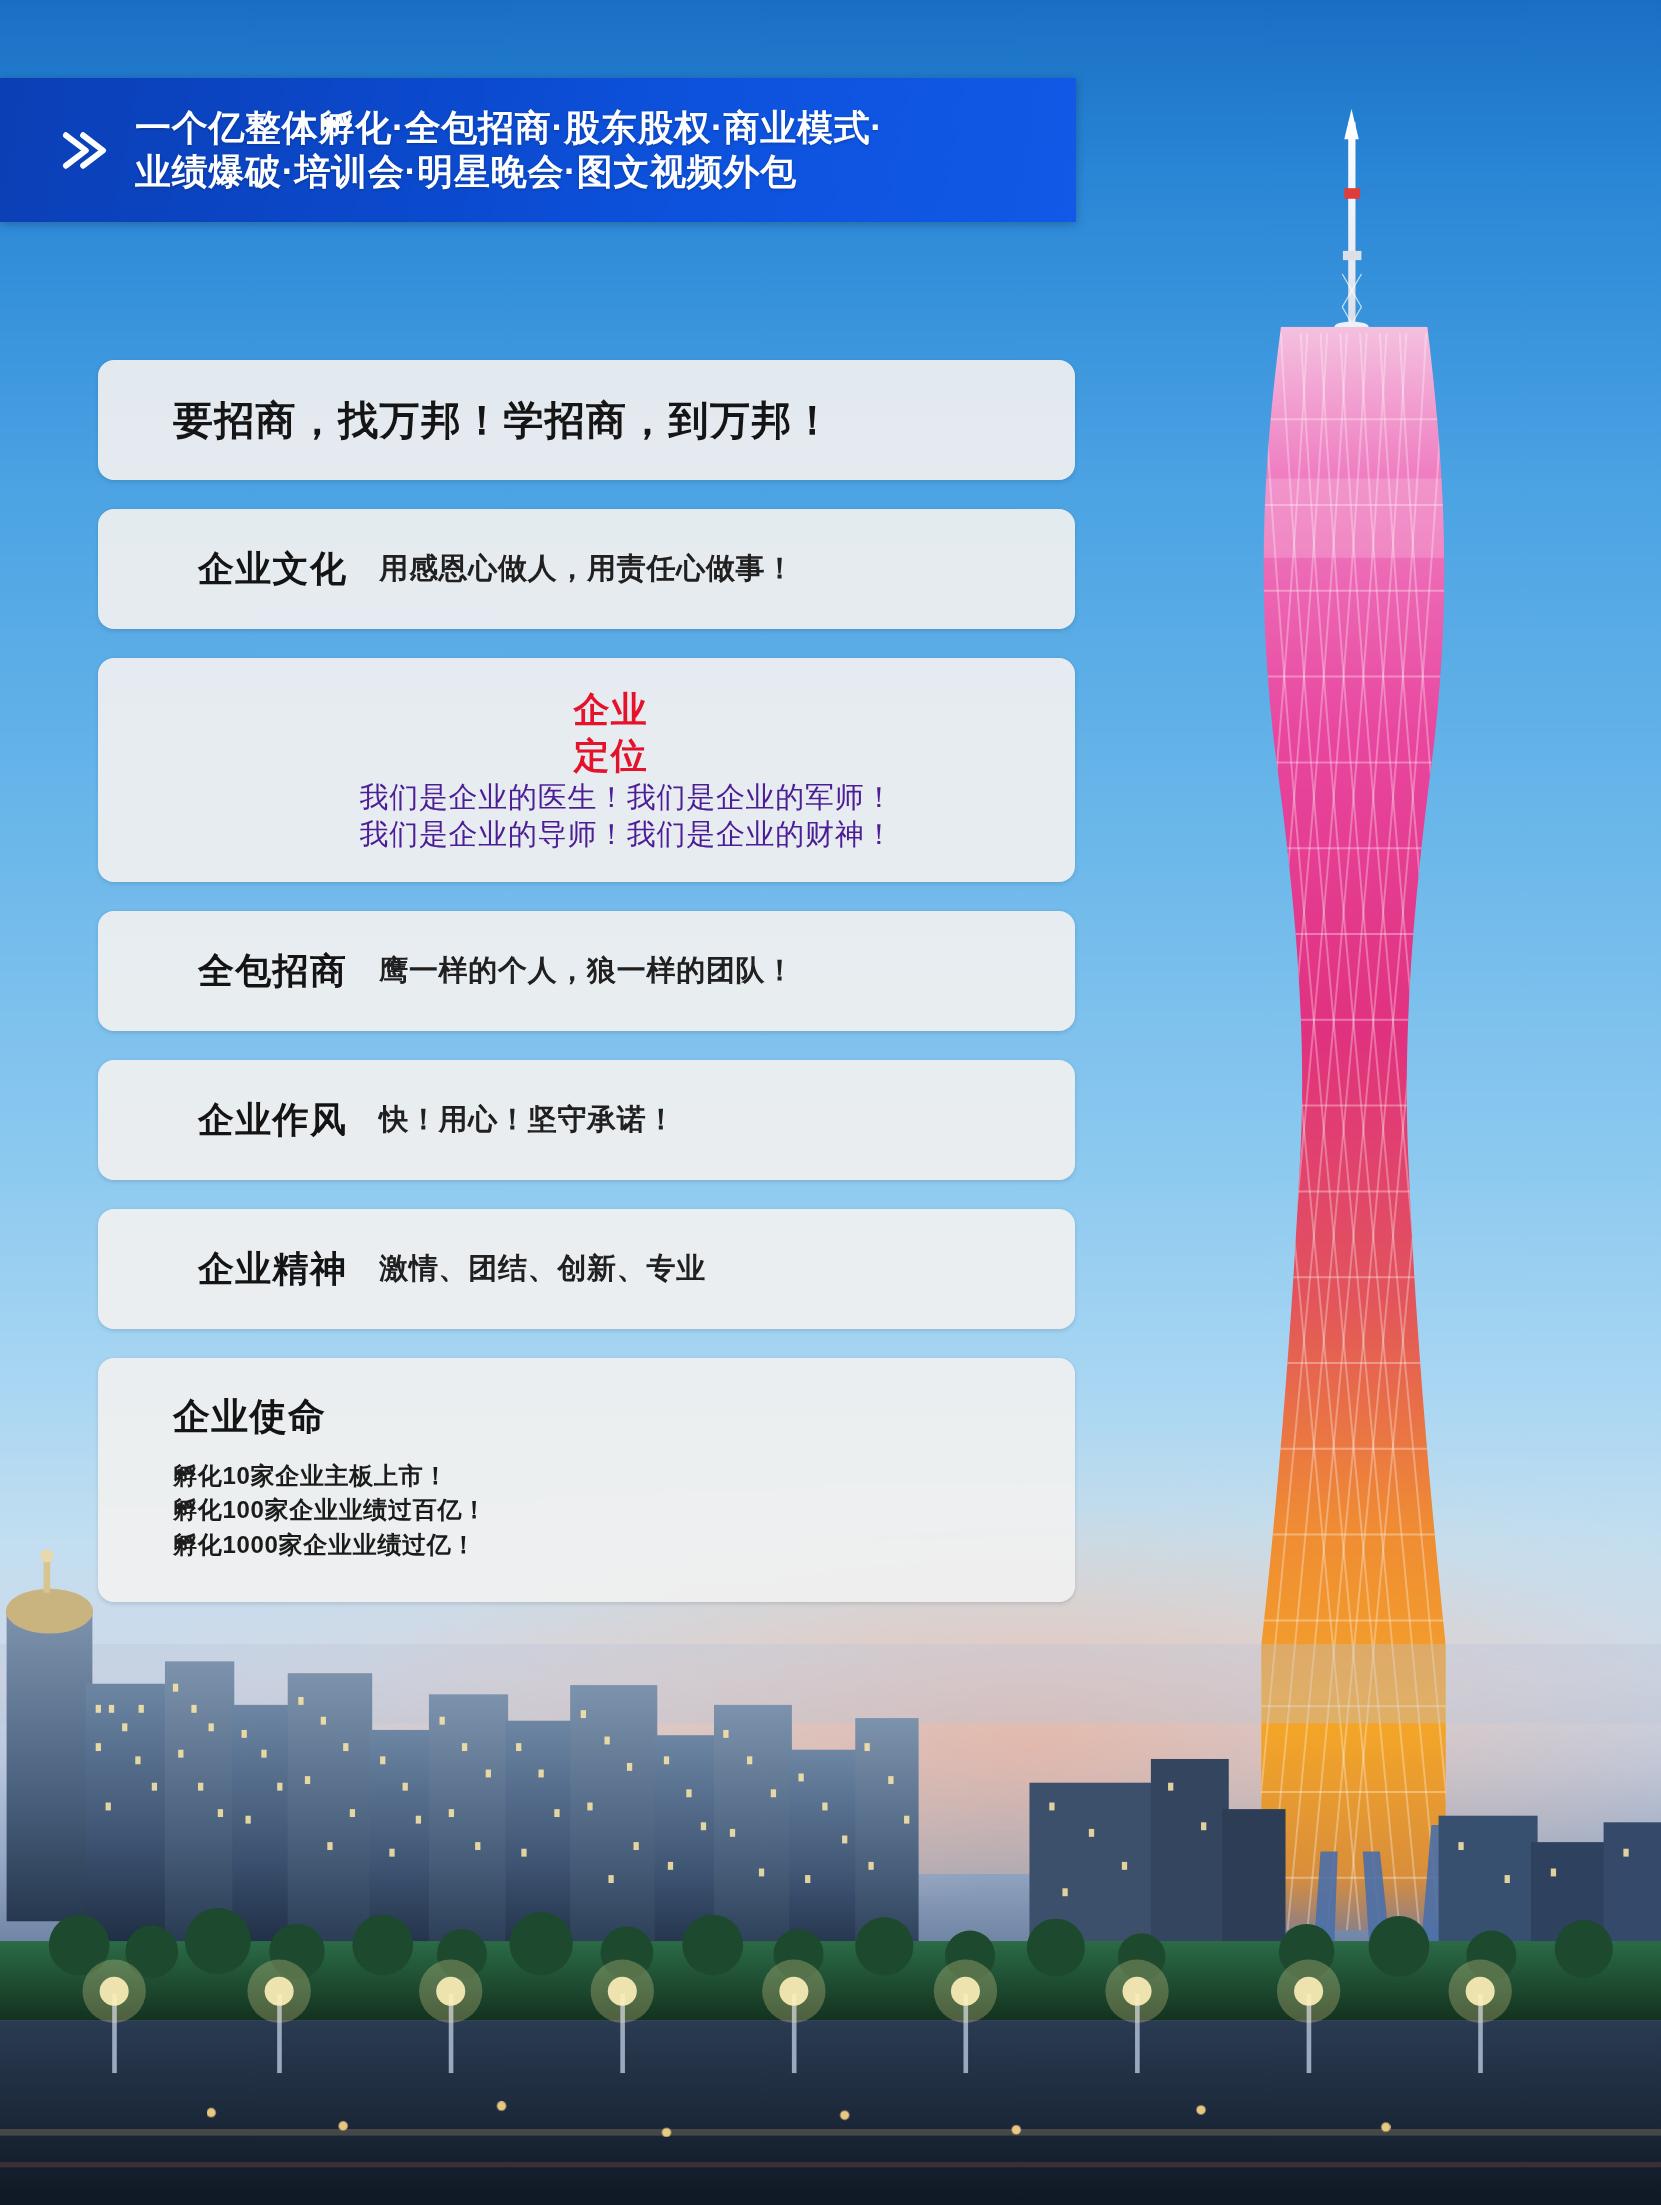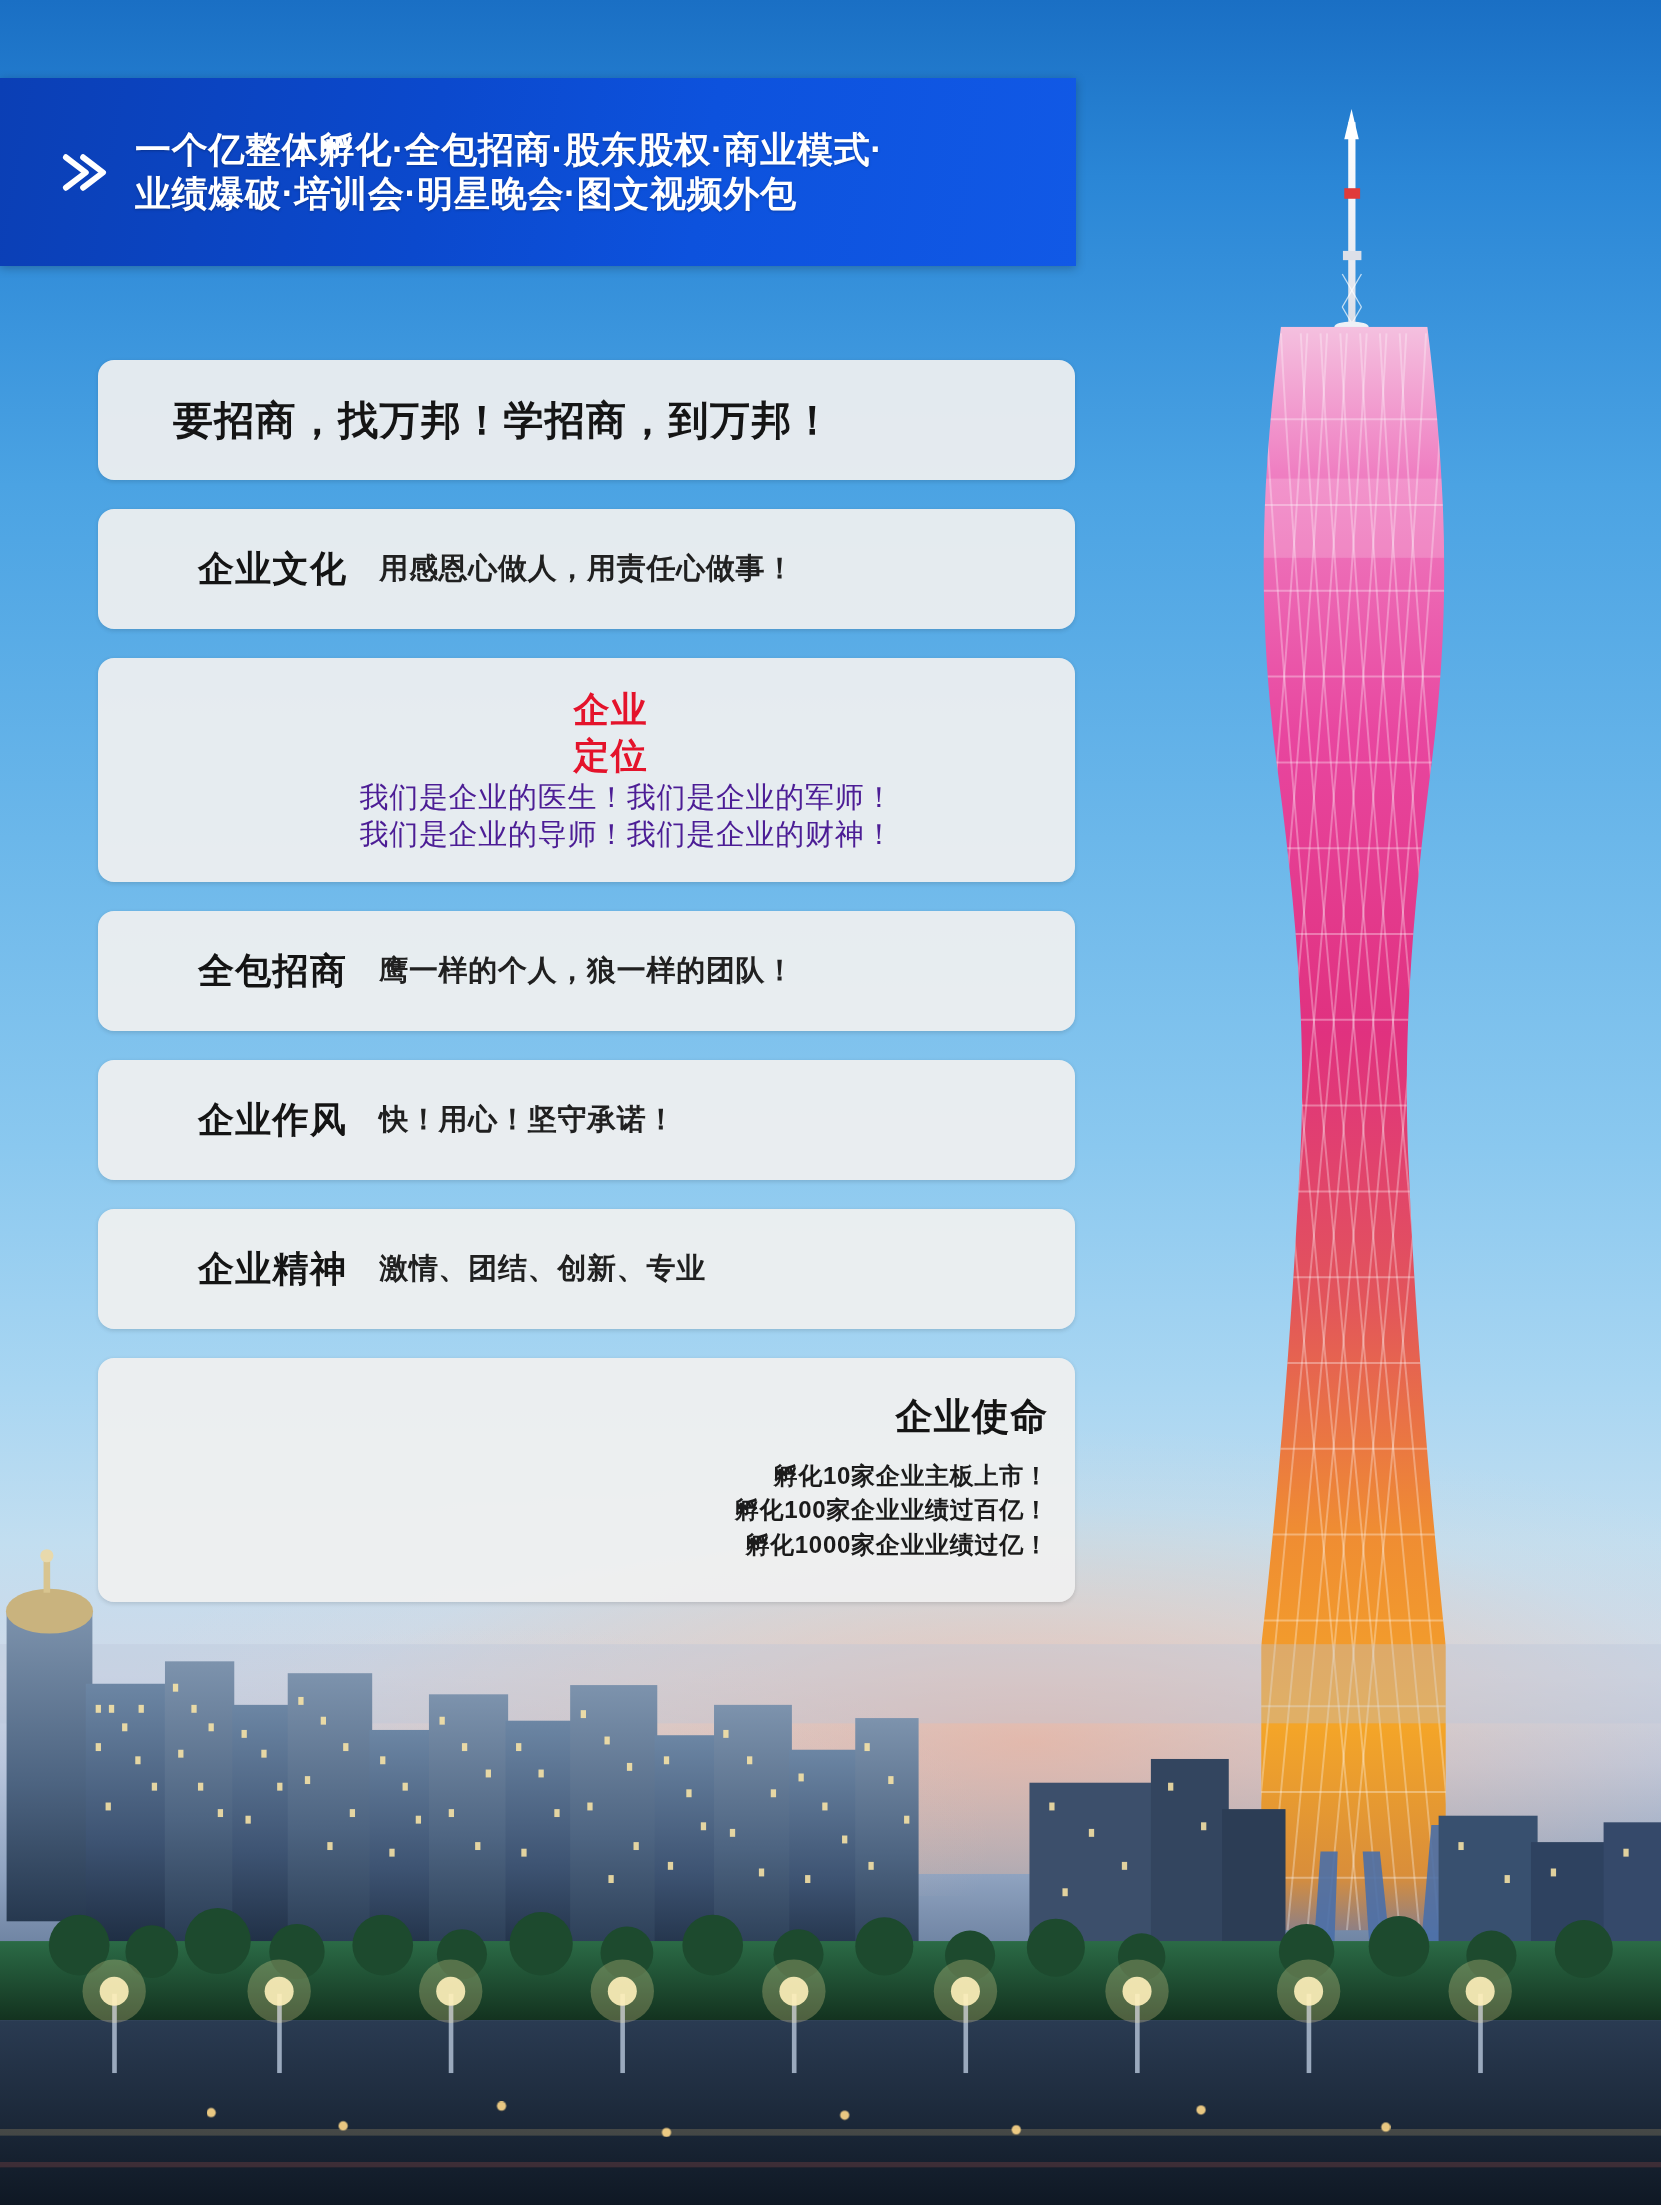--- a/index.html
+++ b/index.html
@@ -78,21 +78,21 @@
     overflow: hidden;
   }
   .cityscape svg { display: block; width: 100%; height: 100%; }
 
   
   .header-ribbon {
     position: absolute;
     left: 0;
     top: 78px;
     width: 1076px;
-    height: 188px;
+    height: 144px;
     background: linear-gradient(100deg, #0b3fb5 0%, #0b49cd 40%, #0d52dd 65%, #1159e6 100%);
     display: flex;
     align-items: center;
     box-shadow: 0 2px 9.2px rgba(0,0,0,0.25);
   }
   .chev {
     flex: 0 0 auto;
     margin-left: 58px;
     margin-right: 28px;
     width: 49px;
@@ -184,21 +184,20 @@
     font-size: 29px;
     font-weight: normal;
     color: #4c1d95;
     line-height: 1.28;
     letter-spacing: 0.7px;
   }
 
   
   .card-mission {
     padding: 34px 26.4px 40px 75px;
-    text-align: right;
   }
   .card-mission .m-title {
     font-size: 37px;
     font-weight: bold;
     color: #141414;
     letter-spacing: 1.3px;
     margin-bottom: 17px;
   }
   .card-mission .m-line {
     font-size: 24px;

